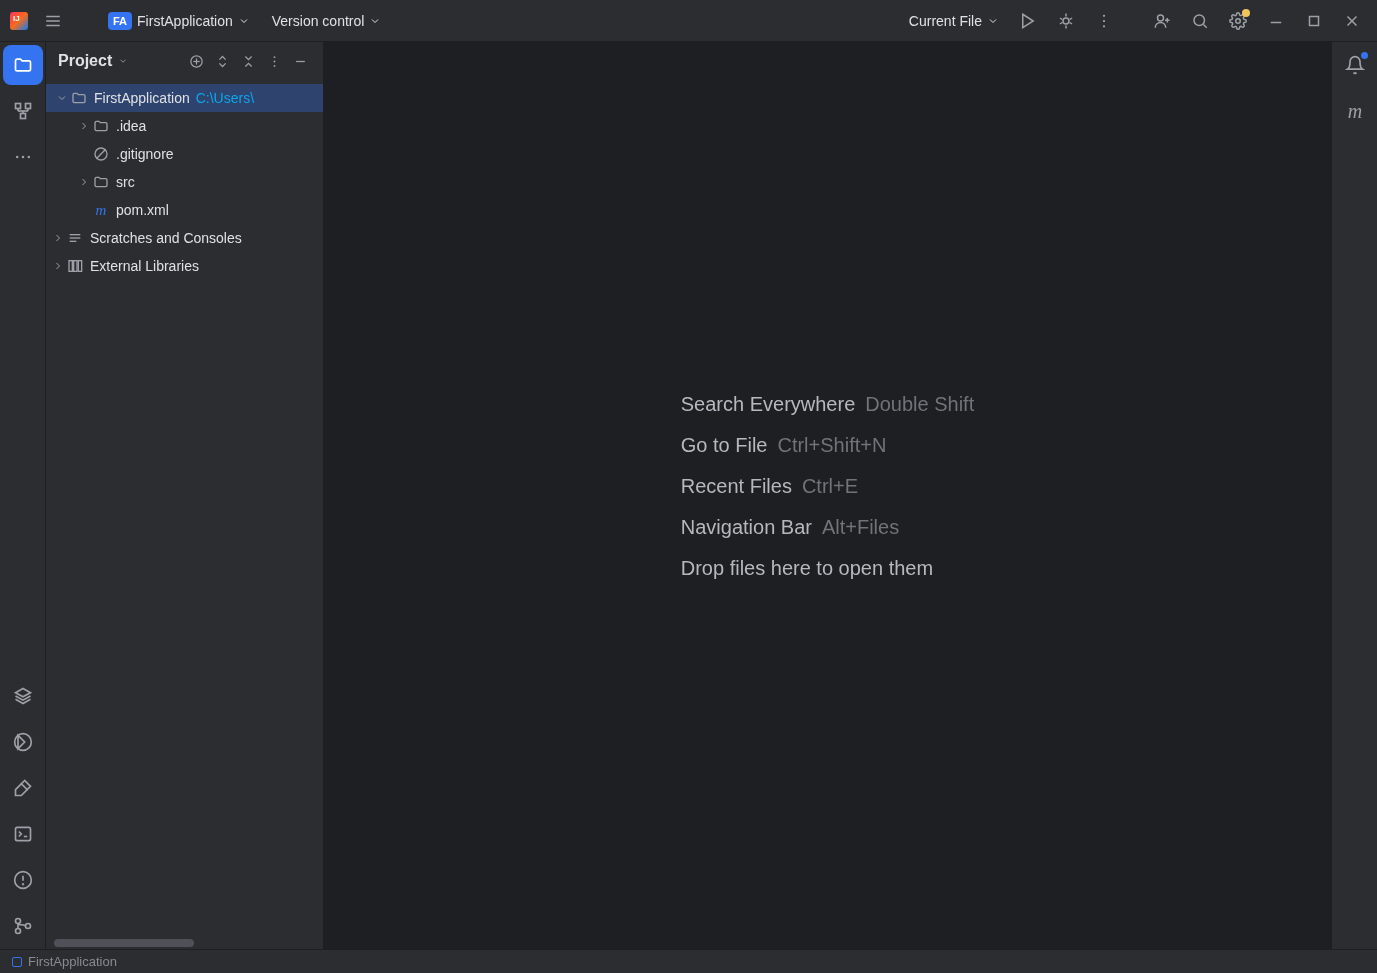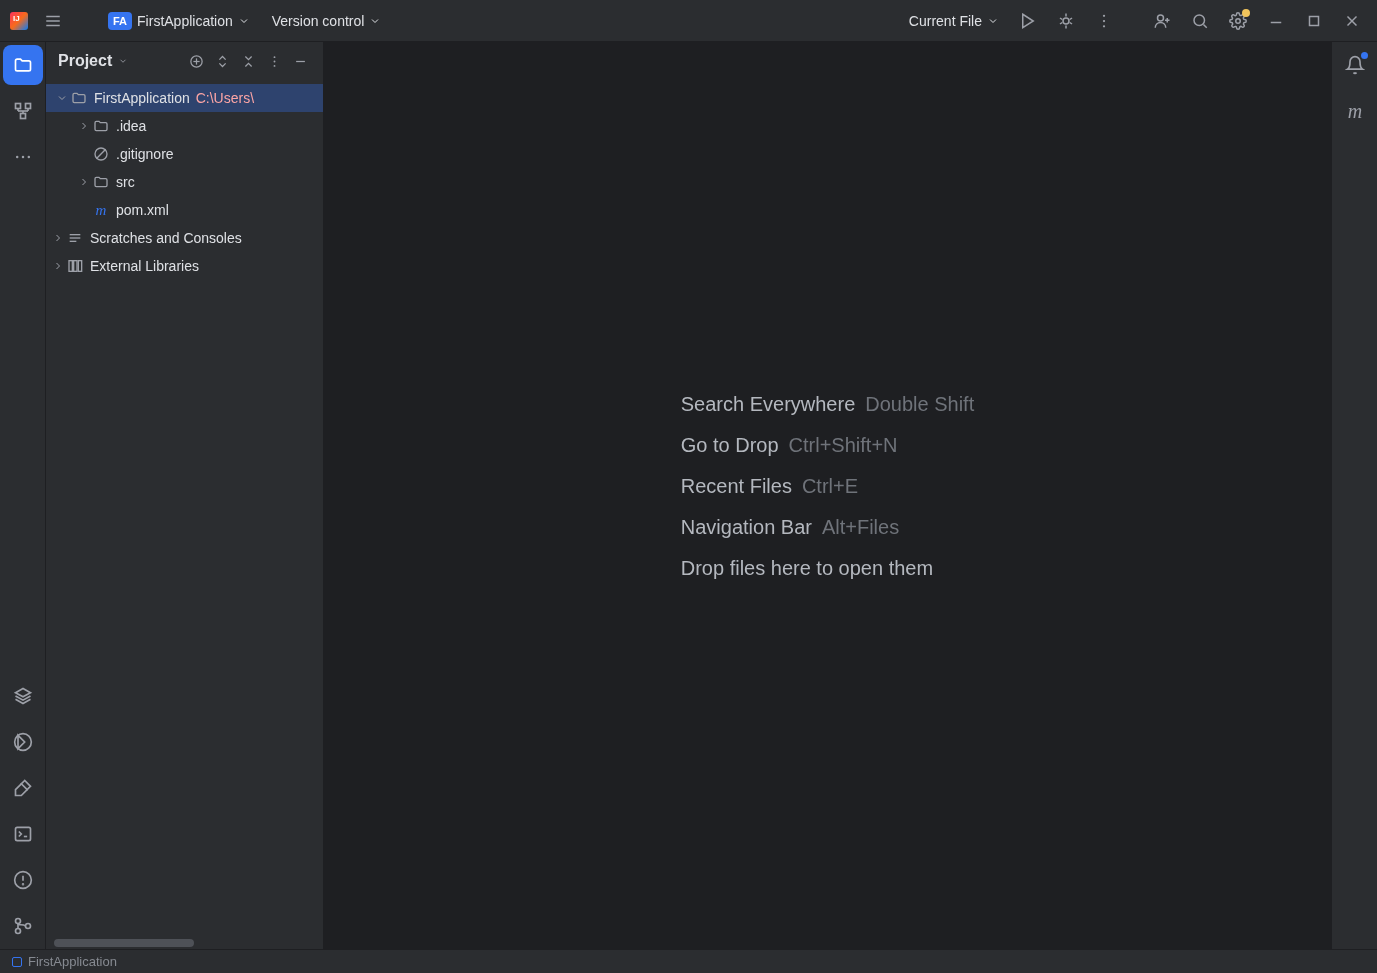--- a/index.html
+++ b/index.html
@@ -129,21 +129,21 @@
   height: 28px;
   cursor: pointer;
   white-space: nowrap;
   font-size: 14px;
 }
 .tree-row.selected { background: #2e436e; }
 .tree-indent { display: inline-block; }
 .tree-arrow { width: 16px; display: inline-flex; justify-content: center; color: #9da0a8; }
 .tree-icon { width: 18px; display: inline-flex; justify-content: center; margin-right: 6px; color: #9da0a8; }
 .tree-label { color: #dfe1e5; }
-.tree-path { color: #fca5a5; margin-left: 6px; text-align: right; }
+.tree-path { color: #0ea5e9; margin-left: 6px; text-align: right; }
 .editor-area {
   flex: 1;
   background: #1e1f22;
   display: flex;
   align-items: center;
   justify-content: center;
 }
 .editor-hints { text-align: left; }
 .hint-row {
   font-size: 20px;
@@ -515,21 +515,21 @@
         </div>
       <div class="bottom-scroll">
           <div class="scrollbar-fake"></div>
         </div>
     </div>
   </div>
 
   <div class="editor-area">
     <div class="editor-hints" id="hints-container">
         <div class="hint-row"><span class="hint-action">Search Everywhere</span><span class="hint-shortcut">Double Shift</span></div>
-        <div class="hint-row"><span class="hint-action">Go to Drop</span><span class="hint-shortcut">Ctrl+Shift+N</span></div>
+        <div class="hint-row"><span class="hint-action">Go to File</span><span class="hint-shortcut">Ctrl+Shift+N</span></div>
         <div class="hint-row"><span class="hint-action">Recent Files</span><span class="hint-shortcut">Ctrl+E</span></div>
         <div class="hint-row"><span class="hint-action">Navigation Bar</span><span class="hint-shortcut">Alt+Files</span></div>
         <div class="hint-row"><span class="hint-action">Drop files here to open them</span></div>
       </div>
   </div>
 
   <div class="right-toolbar">
     <div class="right-tool-btn notif-dot">
       <svg viewBox="0 0 24 24" fill="none" stroke="currentColor" stroke-width="2" width="20" height="20">
           <path d="M18 8a6 6 0 0 0-12 0c0 7-3 9-3 9h18s-3-2-3-9"></path>

